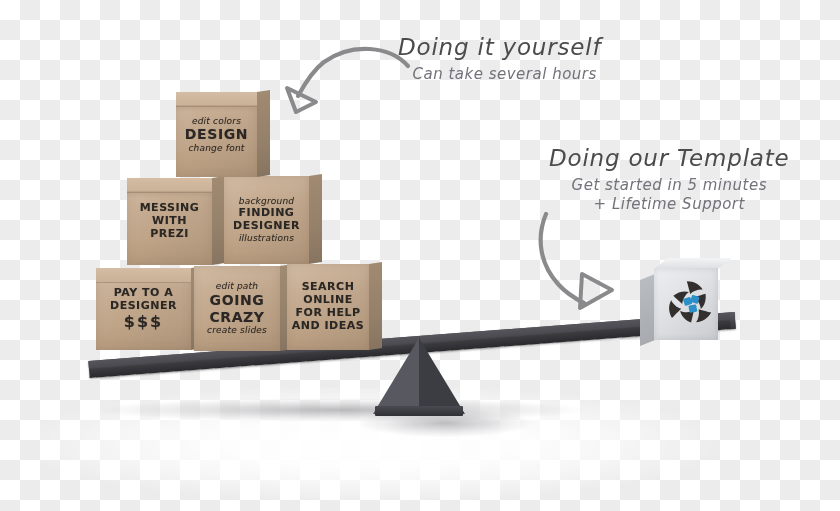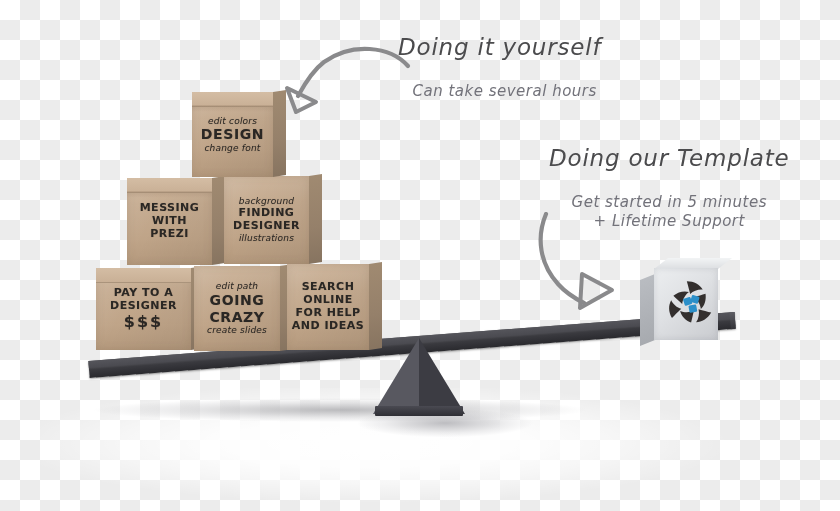--- a/index.html
+++ b/index.html
@@ -246,21 +246,21 @@
     font-style: italic;
     color: #4b4b4d;
     letter-spacing: 0.8px;
   }
   .callout .sub {
     font-size: 15px;
     font-weight: 400;
     font-style: italic;
     color: #72727a;
     letter-spacing: 0.5px;
-    margin-top: 22px;
+    margin-top: 5px;
   }
   #callout-left  { left: 398px; top: 34px; text-align: left; }
   #callout-left .sub { text-align: center; padding-left: 10px; }
   #callout-right { left: 549px; top: 145px; text-align: center; }
 
   .arrow {
     position: absolute;
     pointer-events: none;
   }
   #arrow-left  { left: 282px; top: 40px;  width: 130px; height: 78px; }
@@ -331,21 +331,21 @@
   <div class="box" style="left:224px; top:176px; width:85px; height:88px;">
     <div class="side" style="left:85px;"></div>
     <div class="front">
       <div class="box-label lbl-small">background</div>
       <div class="box-label lbl-med">FINDING</div>
       <div class="box-label lbl-med">DESIGNER</div>
       <div class="box-label lbl-small">illustrations</div>
     </div>
   </div>
 
-  <div class="box" style="left:192px; top:92px; width:81px; height:85px;">
+  <div class="box" style="left:176px; top:92px; width:81px; height:85px;">
     <div class="side" style="left:81px;"></div>
     <div class="front">
       <div class="flap"></div>
       <div class="flap-notch"></div>
       <div class="box-label lbl-small">edit colors</div>
       <div class="box-label lbl-big">DESIGN</div>
       <div class="box-label lbl-small">change font</div>
     </div>
   </div>
 

